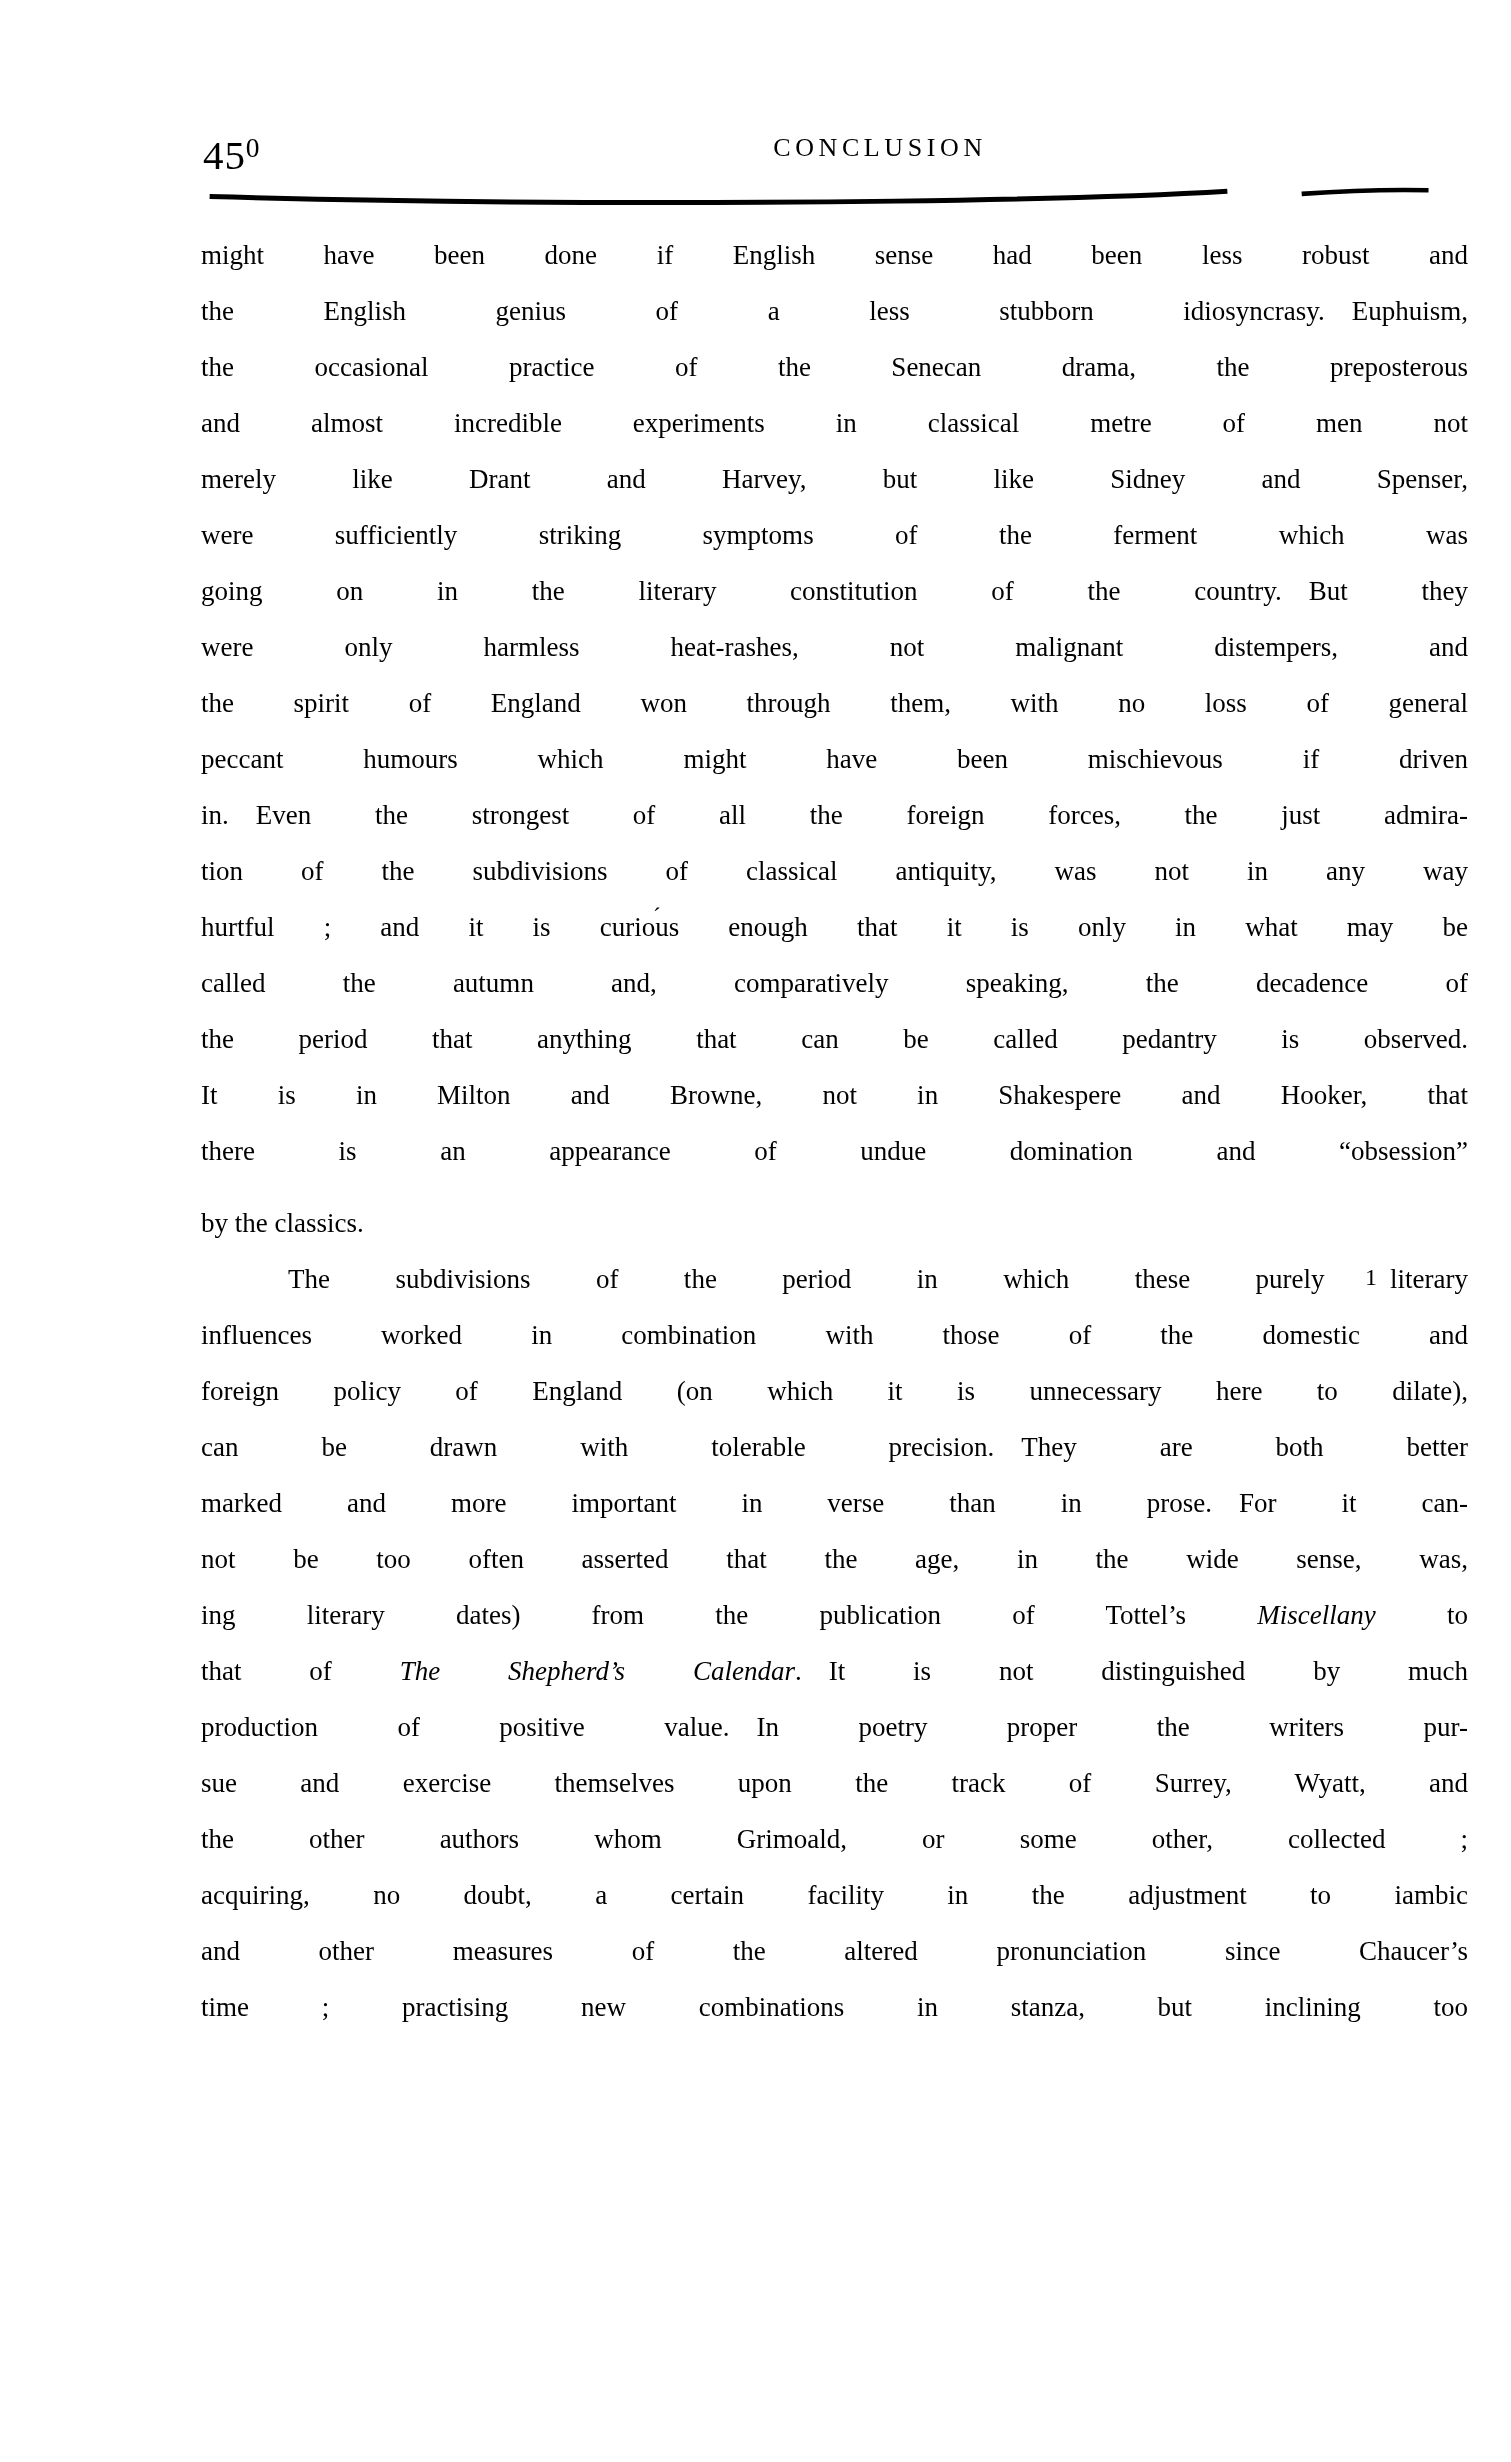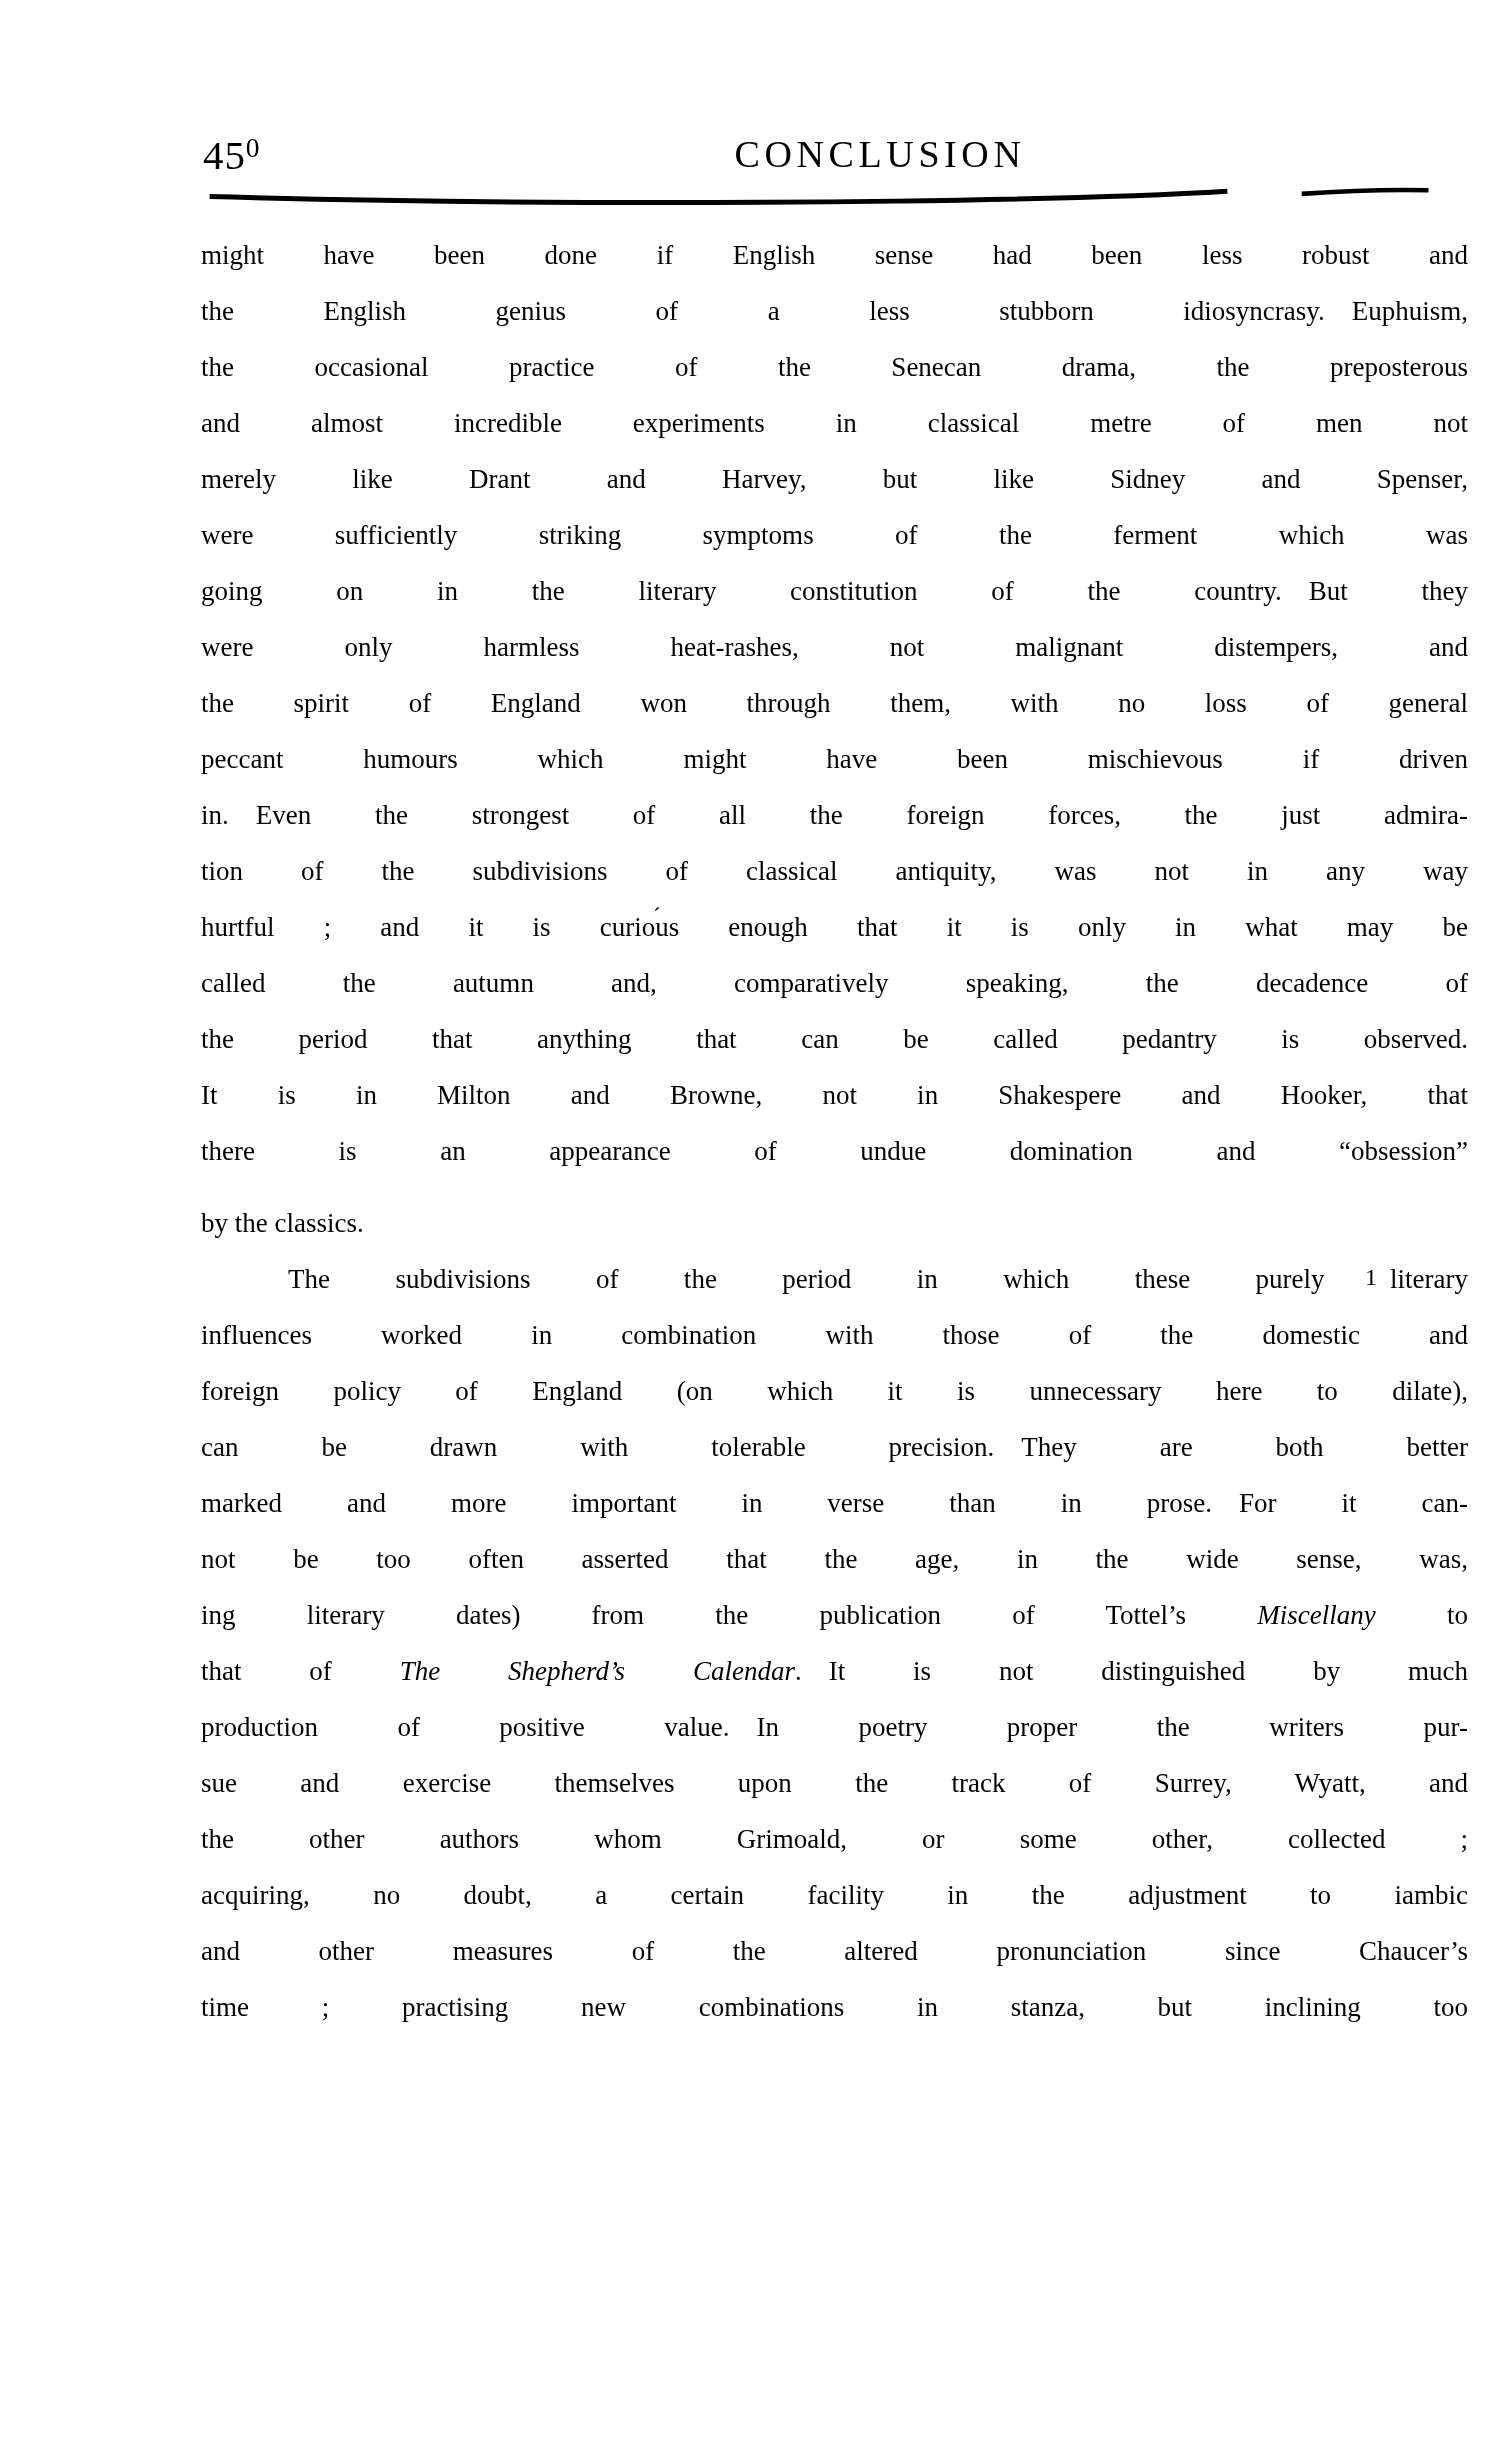--- a/index.html
+++ b/index.html
@@ -27,21 +27,21 @@
     font-size: 27.5px;
     position: relative;
     top: -12px;
   }
 
   .header-title {
     position: absolute;
     left: 880px;
     top: 135px;
     transform: translateX(-50%);
-    font-size: 38px;
+    font-size: 26px;
     line-height: 1;
     letter-spacing: 4.6px;
     white-space: nowrap;
   }
 
   .rule-svg {
     position: absolute;
     left: 201px;
     top: 183px;
   }

